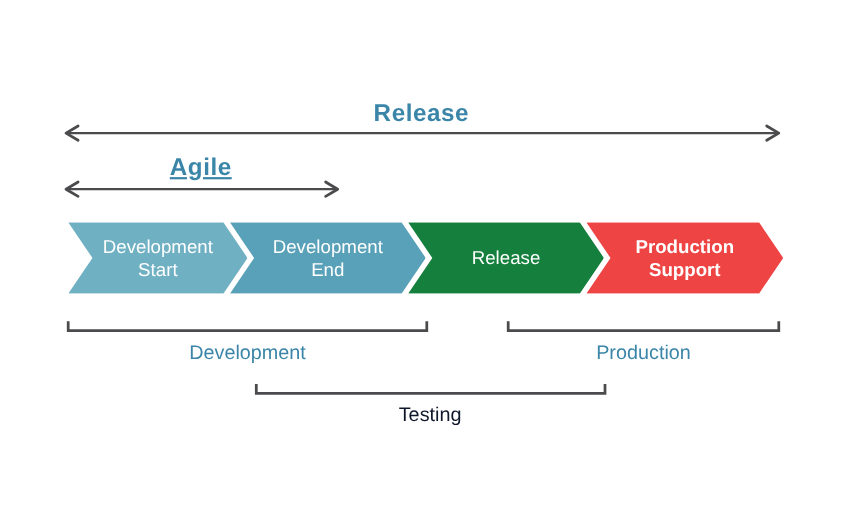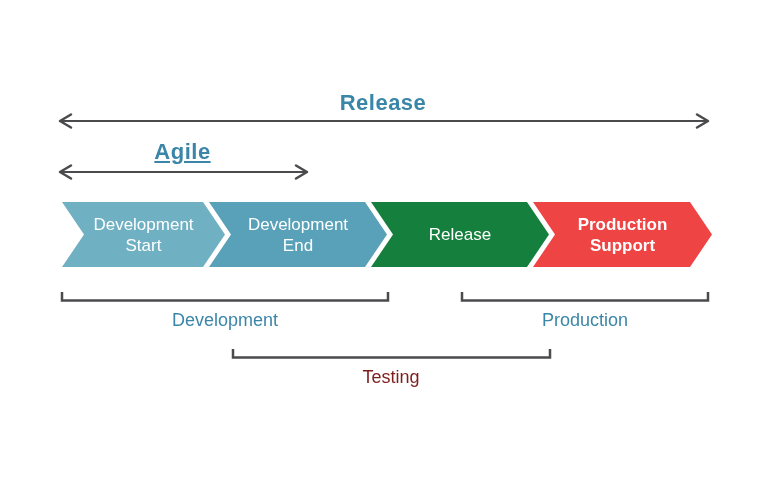--- a/index.html
+++ b/index.html
@@ -127,15 +127,15 @@
 
   <div class="chevron c4" style="background: #ef4444; font-weight: bold;">
     <span class="stage-text">Production
 Support</span>
   </div>
 
   <div class="bracket-label dev" style="color: rgb(59, 134, 168);">Development</div>
 
   <div class="bracket-label ops" style="color: rgb(59, 134, 168);">Production</div>
 
-  <div class="bracket-label test" style="color: #7f1d1d;">Testing</div>
+  <div class="bracket-label test" style="color: #0f172a;">Testing</div>
 
 </div>
 
 </body></html>

